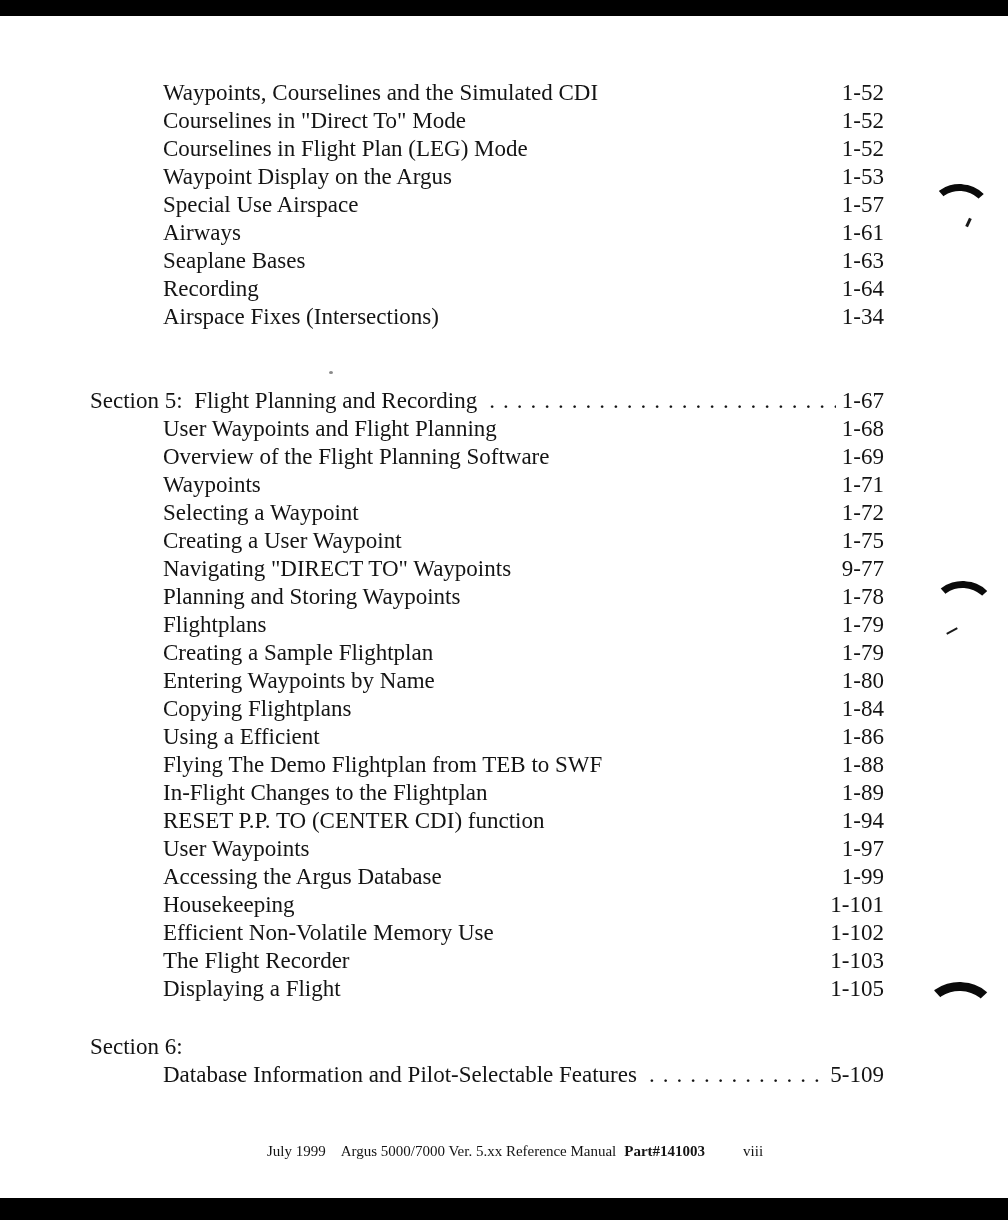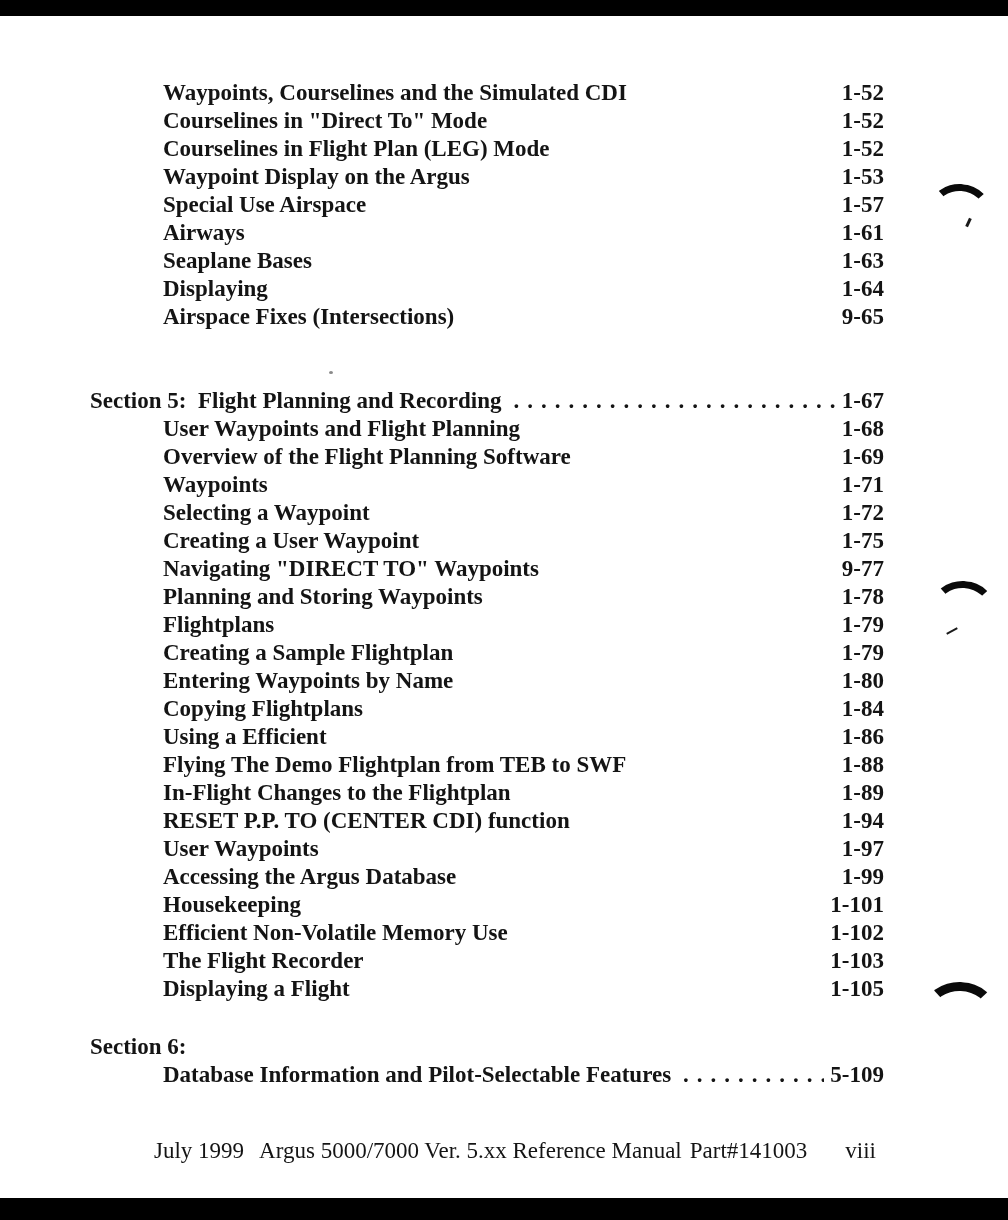--- a/index.html
+++ b/index.html
@@ -10,43 +10,43 @@
     color:#141414;
     overflow:hidden;
     position:relative;
   }
   .page{position:absolute;inset:0;background:#fff;}
   
   .bar{position:absolute;left:0;right:0;background:#000;}
   .bar.top{top:0;height:16px;}
   .bar.bottom{bottom:0;height:22px;}
   
-  .toc{position:absolute;inset:0;font-size:23px;font-weight:bold;}
+  .toc{position:absolute;inset:0;font-size:23px;}
   .group{position:absolute;left:90px;right:124px;}
   .g0{top:79px;}
   .g1{top:387px;}
   .g2{top:1033px;}
   .row{display:flex;align-items:baseline;height:28px;line-height:28px;}
   .row .title{white-space:pre;}
   .row.item .title{padding-left:73px;}
   .row .spacer{flex:1;}
   .row .leader{
     flex:1;overflow:hidden;white-space:nowrap;
     letter-spacing:8px;margin:0 6px 0 12px;
   }
   .row .page-num{white-space:pre;}
   
   .footer{
     position:absolute;left:0;right:0;top:1137px;height:28px;
     display:flex;justify-content:center;align-items:baseline;
-    font-size:23px;line-height:28px;padding-left:22px;
+    font-size:15px;line-height:28px;padding-left:22px;
   }
   .footer span{white-space:pre;}
   .footer .f-manual{margin-left:15px;text-align:center;}
-  .footer .f-part{margin-left:8px;}
+  .footer .f-part{margin-left:8px;font-weight:bold;}
   .footer .f-roman{margin-left:38px;}
   
   .arc{
     position:absolute;
     border:7px solid transparent;
     border-top-color:#0a0a0a;
     border-radius:50%;
   }
   .arc1{left:929px;top:184px;width:48px;height:40px;transform:rotate(4deg);}
   .arc2{left:931px;top:581px;width:50px;height:42px;transform:rotate(3deg);}
@@ -94,28 +94,28 @@
           <span class="title">Airways</span>
           <span class="spacer"></span>
           <span class="page-num">1-61</span>
         </div>
         <div class="row item">
           <span class="title">Seaplane Bases</span>
           <span class="spacer"></span>
           <span class="page-num">1-63</span>
         </div>
         <div class="row item">
-          <span class="title">Displaying</span>
+          <span class="title">Recording</span>
           <span class="spacer"></span>
           <span class="page-num">1-64</span>
         </div>
         <div class="row item">
           <span class="title">Airspace Fixes (Intersections)</span>
           <span class="spacer"></span>
-          <span class="page-num">9-65</span>
+          <span class="page-num">1-34</span>
         </div>
       </div>
       <div class="group g1">
         <div class="row heading">
           <span class="title">Section 5:  Flight Planning and Recording</span>
           <span class="leader">............................................................</span>
           <span class="page-num">1-67</span>
         </div>
         <div class="row item">
           <span class="title">User Waypoints and Flight Planning</span>

